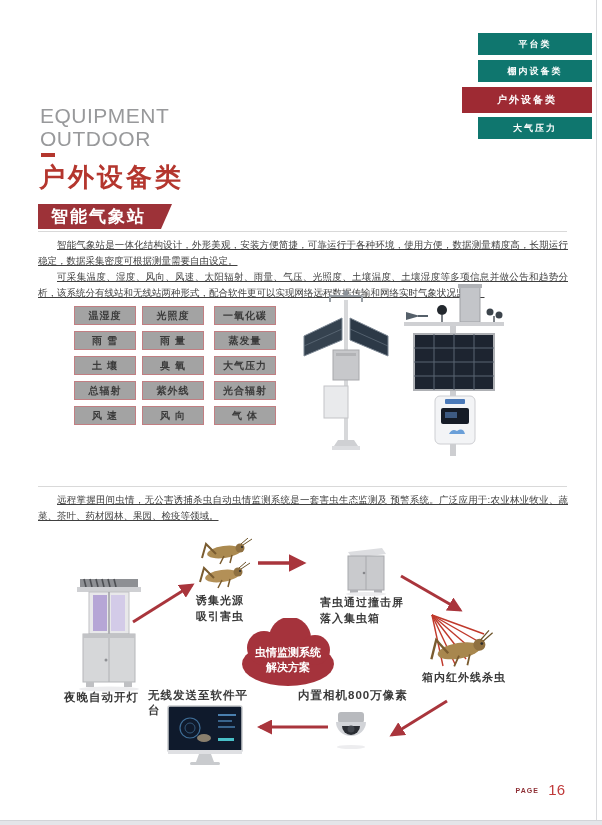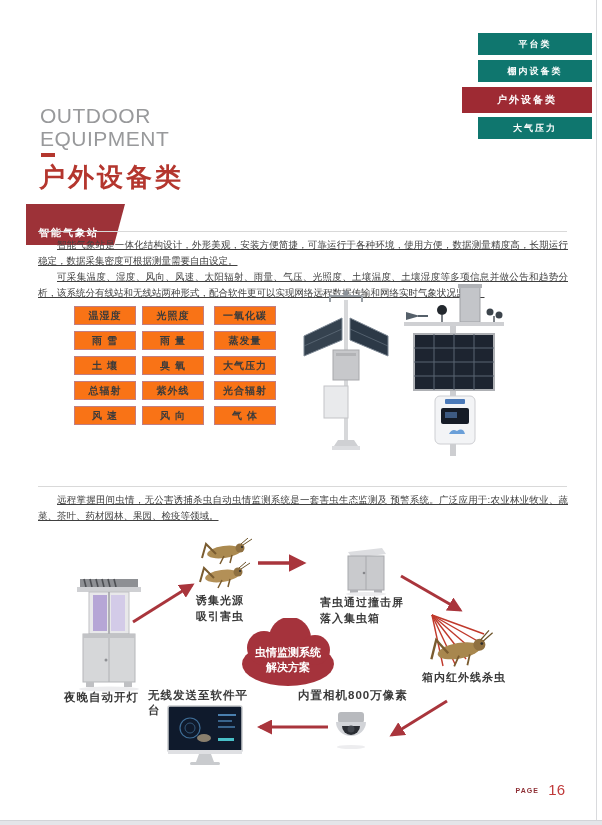--- a/index.html
+++ b/index.html
@@ -15,30 +15,30 @@
   
   .tab{position:absolute;left:478px;width:114px;height:22px;background:#0f766e;color:#fff;
        font-size:9px;font-weight:bold;letter-spacing:2px;display:flex;align-items:center;justify-content:center;}
   .tab.active{left:462px;width:130px;height:26px;background:#9e2a33;font-size:10px;}
 
   
   #title-en{left:40px;top:104px;color:#98999b;font-size:21px;line-height:23px;letter-spacing:0.5px;}
   #title-dash{left:41px;top:153px;width:14px;height:4px;background:#b4362e;}
   #title-zh{left:39px;top:160px;color:#b4362e;font-size:26px;font-weight:bold;letter-spacing:3px;}
 
-  .banner{position:absolute;left:26px;height:25px;background:#9d3238;color:#fff;font-size:10px;
-          font-weight:bold;letter-spacing:2px;line-height:25px;padding:16px 26px 0 13px;
+  .banner{position:absolute;left:38px;height:25px;background:#9d3238;color:#fff;font-size:17px;
+          font-weight:bold;letter-spacing:2px;line-height:25px;padding:0 26px 0 13px;
           clip-path:polygon(0 0,100% 0,calc(100% - 11px) 100%,0 100%);}
   .section-line{position:absolute;left:38px;width:529px;height:1px;background:#d9d9d9;}
 
   .para{position:absolute;left:38px;width:530px;color:#404040;font-size:9.5px;line-height:16px;
         text-align:justify;text-indent:2em;text-decoration:underline;}
 
   
-  .sensor{position:absolute;width:60px;height:17px;border:1px solid #c17e82;background:#f97316;
+  .sensor{position:absolute;width:60px;height:17px;border:1px solid #c17e82;background:#a3a3a3;
           color:#3b3b3b;font-size:10px;font-weight:bold;display:flex;align-items:center;justify-content:center;
           letter-spacing:1px;}
 
   
   .dlabel{position:absolute;color:#3a3a3a;font-size:11.5px;font-weight:bold;letter-spacing:1px;text-align:left;}
   .dlabel.small{font-size:11px;}
 
   
   #footer{position:absolute;left:0;top:781px;width:565px;text-align:right;}
   #page-label{color:#8e2f35;font-size:7px;font-weight:bold;letter-spacing:1px;vertical-align:2px;}
@@ -50,22 +50,22 @@
 <body>
 
 <div id="page">
 
   <div class="tab" style="top:33px">平台类</div>
   <div class="tab" style="top:60px">棚内设备类</div>
   <div class="tab active" style="top:87px">户外设备类</div>
   <div class="tab" style="top:117px">大气压力</div>
 
   <div class="abs" id="title-en">
+    <div>EQUIPMENT</div>
     <div>OUTDOOR</div>
-    <div>EQUIPMENT</div>
   </div>
   <div class="abs" id="title-dash"></div>
   <div class="abs" id="title-zh">户外设备类</div>
 
   <div class="banner" style="top:204px">智能气象站</div>
   <div class="section-line" style="top:231px"></div>
   <div class="para" style="top:237px">智能气象站是一体化结构设计，外形美观，安装方便简捷，可靠运行于各种环境，使用方便，数据测量精度高，长期运行稳定，数据采集密度可根据测量需要自由设定。</div>
   <div class="para" style="top:269px">可采集温度、湿度、风向、风速、太阳辐射、雨量、气压、光照度、土壤温度、土壤湿度等多项信息并做公告和趋势分析，该系统分有线站和无线站两种形式，配合软件更可以实现网络远程数据传输和网络实时气象状况监测。</div>
 
   <div class="sensor" style="left:74px;top:306px">温湿度</div>

